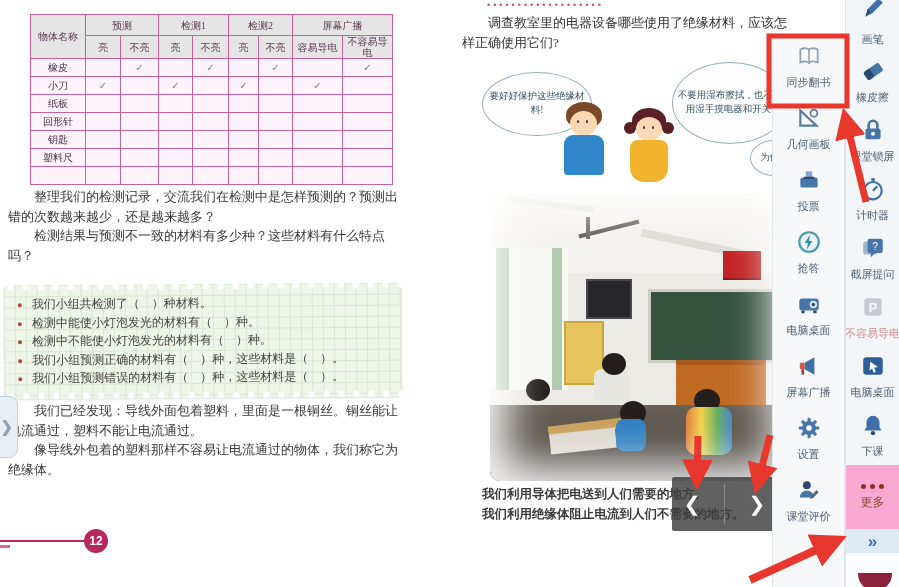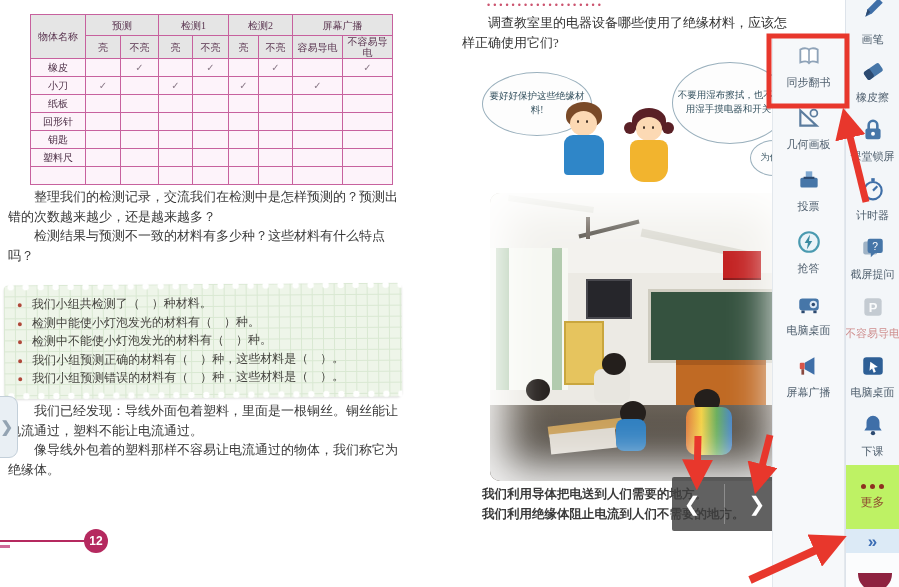--- a/index.html
+++ b/index.html
@@ -131,21 +131,21 @@
           height:62px;cursor:pointer;}
   .panel-right .titem{height:59px;}
   .ticon{width:26px;height:26px;display:flex;align-items:center;justify-content:center;}
   .ticon svg{width:26px;height:26px;}
   .tlabel{font-size:11px;color:#4f5f6e;margin-top:6px;white-space:nowrap;}
   .titem.clip-top{justify-content:flex-start;height:52px;}
   .titem.clip-top .ticon{margin-top:-12px;height:38px;}
   .titem.disabled .ticon{opacity:0.45;}
   .titem.disabled .tlabel{color:#cf8e8e;}
 
-  .more-block{height:64px;background:#bef264;display:flex;flex-direction:column;
+  .more-block{height:64px;background:#f9a8d4;display:flex;flex-direction:column;
           align-items:center;justify-content:center;cursor:pointer;}
   .more-dots{display:flex;gap:4px;margin-bottom:5px;}
   .more-dots i{width:5px;height:5px;border-radius:50%;background:#8e2f20;}
   .more-label{font-size:12px;color:#8e4a2f;}
   .collapse-strip{height:24px;background:#dceaf6;display:flex;align-items:center;
           justify-content:center;color:#3a6cb4;font-size:17px;font-weight:bold;cursor:pointer;
           line-height:1;}
   .below-strip{height:100%;background:#fbfcfd;position:relative;}
   .logo-arc{position:absolute;left:12px;top:20px;width:34px;height:18px;background:#8e2340;
           border-radius:0 0 20px 20px;}
@@ -426,20 +426,45 @@
     <div class="titem">
       <span class="ticon">
         <svg viewBox="0 0 24 24">
             <path d="M8 9 L17 4 V20 L8 15 Z" fill="#3f6fa8"></path>
             <rect x="3.5" y="9" width="4.5" height="6" rx="1" fill="#d8554a"></rect>
             <rect x="5" y="15" width="2.5" height="5" fill="#8a4a40"></rect>
           </svg>
       </span>
       <span class="tlabel">屏幕广播</span>
     </div>
+    <div class="titem">
+      <span class="ticon">
+        <svg viewBox="0 0 24 24">
+            <g fill="#4676a8">
+              <rect x="10.6" y="2.5" width="2.8" height="19" rx="1.2"></rect>
+              <rect x="10.6" y="2.5" width="2.8" height="19" rx="1.2" transform="rotate(45 12 12)"></rect>
+              <rect x="10.6" y="2.5" width="2.8" height="19" rx="1.2" transform="rotate(90 12 12)"></rect>
+              <rect x="10.6" y="2.5" width="2.8" height="19" rx="1.2" transform="rotate(135 12 12)"></rect>
+              <circle cx="12" cy="12" r="6.5"></circle>
+            </g>
+            <circle cx="12" cy="12" r="2.6" fill="#f6f8fa"></circle>
+          </svg>
+      </span>
+      <span class="tlabel">设置</span>
+    </div>
+    <div class="titem">
+      <span class="ticon">
+        <svg viewBox="0 0 24 24">
+            <circle cx="10" cy="7.5" r="3.6" fill="#2c4a70"></circle>
+            <path d="M3.5 19 a6.5 6.5 0 0 1 13 0 Z" fill="#4676a8"></path>
+            <path d="M13.5 17.5 l5.5 -5.5 2 2 -5.5 5.5 -2.6 .6 z" fill="#5a6b7a"></path>
+          </svg>
+      </span>
+      <span class="tlabel">课堂评价</span>
+    </div>
   </div>
 
   <div class="panel-right">
     <div class="titem clip-top">
       <span class="ticon">
         <svg viewBox="0 0 24 24">
             <path d="M5 21 L7 14 L17 4 L21 8 L11 18 Z" fill="#3f6fa8"></path>
             <path d="M5 21 L7 14 L9.5 16.5 Z" fill="#2c4a70"></path>
           </svg>
       </span>

